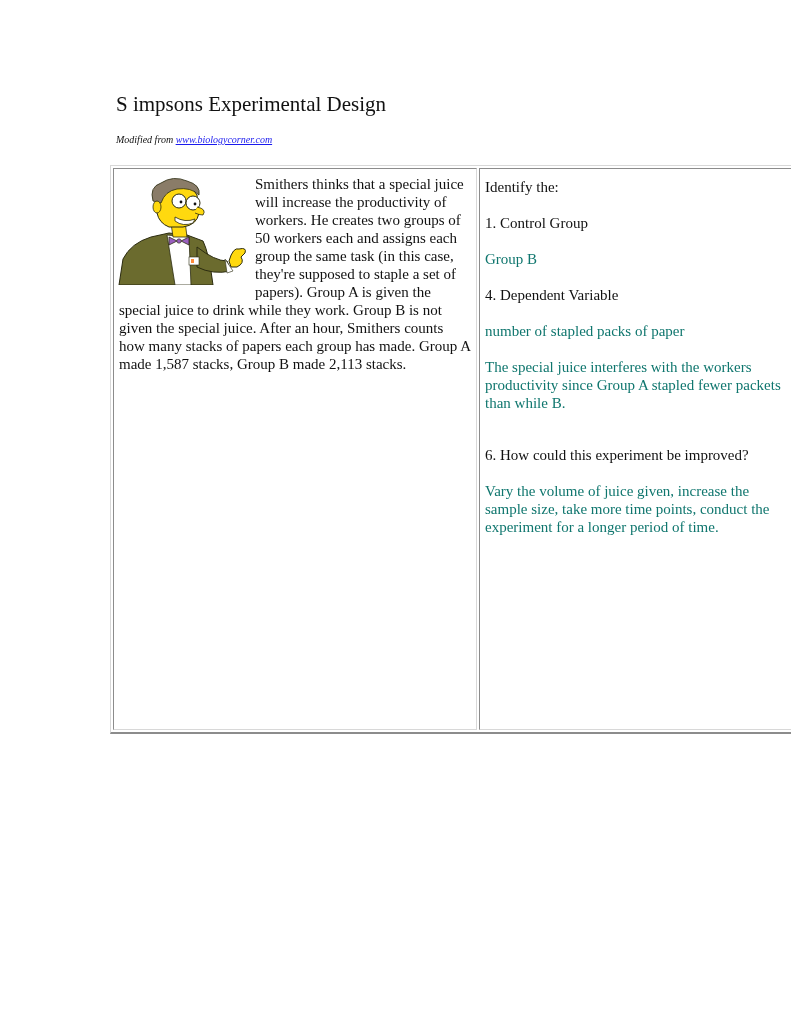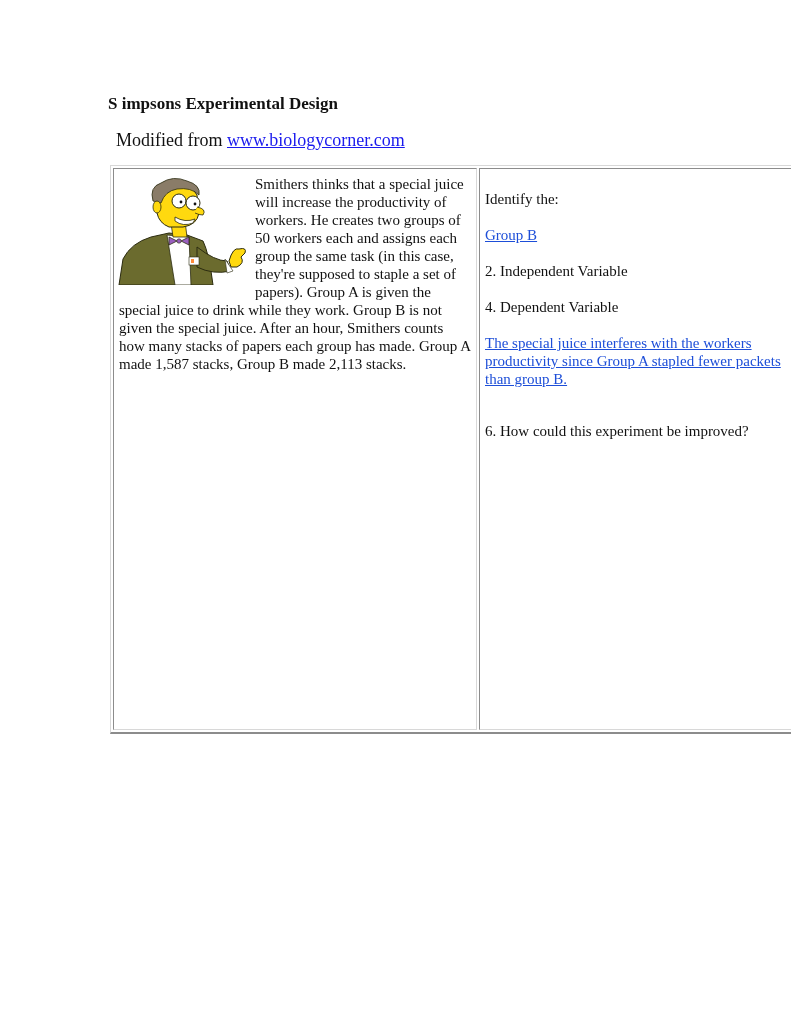--- a/index.html
+++ b/index.html
@@ -11,32 +11,32 @@
       width: 791px;
       height: 1024px;
       position: relative;
       overflow: hidden;
       font-family: "Liberation Serif", "DejaVu Serif", serif;
       font-size: 15px;
       color: #111111;
     }
     .page-title {
       position: absolute;
-      left: 108px;
+      left: 116px;
       top: 95px;
-      font-size: 17px;
+      font-size: 21px;
       line-height: 18px;
-      font-weight: bold;
     }
     .source-line {
       position: absolute;
       left: 116px;
       top: 131px;
-      font-size: 18px;
+      font-size: 10px;
       line-height: 18px;
+      font-style: italic;
     }
     .source-link {
       color: #1a1aee;
       text-decoration: underline;
     }
     .worksheet-table {
       position: absolute;
       left: 110px;
       top: 165px;
       width: 688px;
@@ -79,25 +79,24 @@
     .smithers-figure svg {
       width: 132px;
       height: 108px;
       display: block;
     }
     .questions-inner {
       padding: 8px 4px 0 5px;
       line-height: 18px;
     }
     .q-block {
-      margin: 13px 0 18px 0;
+      margin: 1px 0 18px 0;
     }
     .answer {
-      color: #1d4ed8;
-      text-decoration: underline;
+      color: #0f766e;
     }
     .gap-extra {
       margin-bottom: 34px;
     }
   </style>
 </head>
 <body>
 
 <div class="page-title">S impsons Experimental Design</div>
 
@@ -146,25 +145,27 @@
         </svg>
       </div>
       <span>Smithers thinks that a special juice will increase the productivity of workers. He creates two groups of 50 workers each and assigns each group the same task (in this case, they're supposed to staple a set of papers). Group A is given the special juice to drink while they work. Group B is not given the special juice. After an hour, Smithers counts how many stacks of papers each group has made. Group A made 1,587 stacks, Group B made 2,113 stacks.</span>
     </div>
   </div>
 
   <div class="cell cell-questions">
     <div class="questions-inner">
       <div class="q-block">Identify the:</div>
 
+      <div class="q-block">1. Control Group</div>
       <div class="q-block answer">Group B</div>
 
-      <div class="q-block">2. Independent Variable</div>
 
       <div class="q-block">4. Dependent Variable</div>
+      <div class="q-block answer">number of stapled packs of paper</div>
 
-      <div class="q-block answer gap-extra">The special juice interferes with the workers productivity since Group A stapled fewer packets than group B.</div>
+      <div class="q-block answer gap-extra">The special juice interferes with the workers productivity since Group A stapled fewer packets than while B.</div>
 
       <div class="q-block">6. How could this experiment be improved?</div>
+      <div class="q-block answer">Vary the volume of juice given, increase the sample size, take more time points, conduct the experiment for a longer period of time.</div>
     </div>
   </div>
 
 </div>
 
 </body></html>

